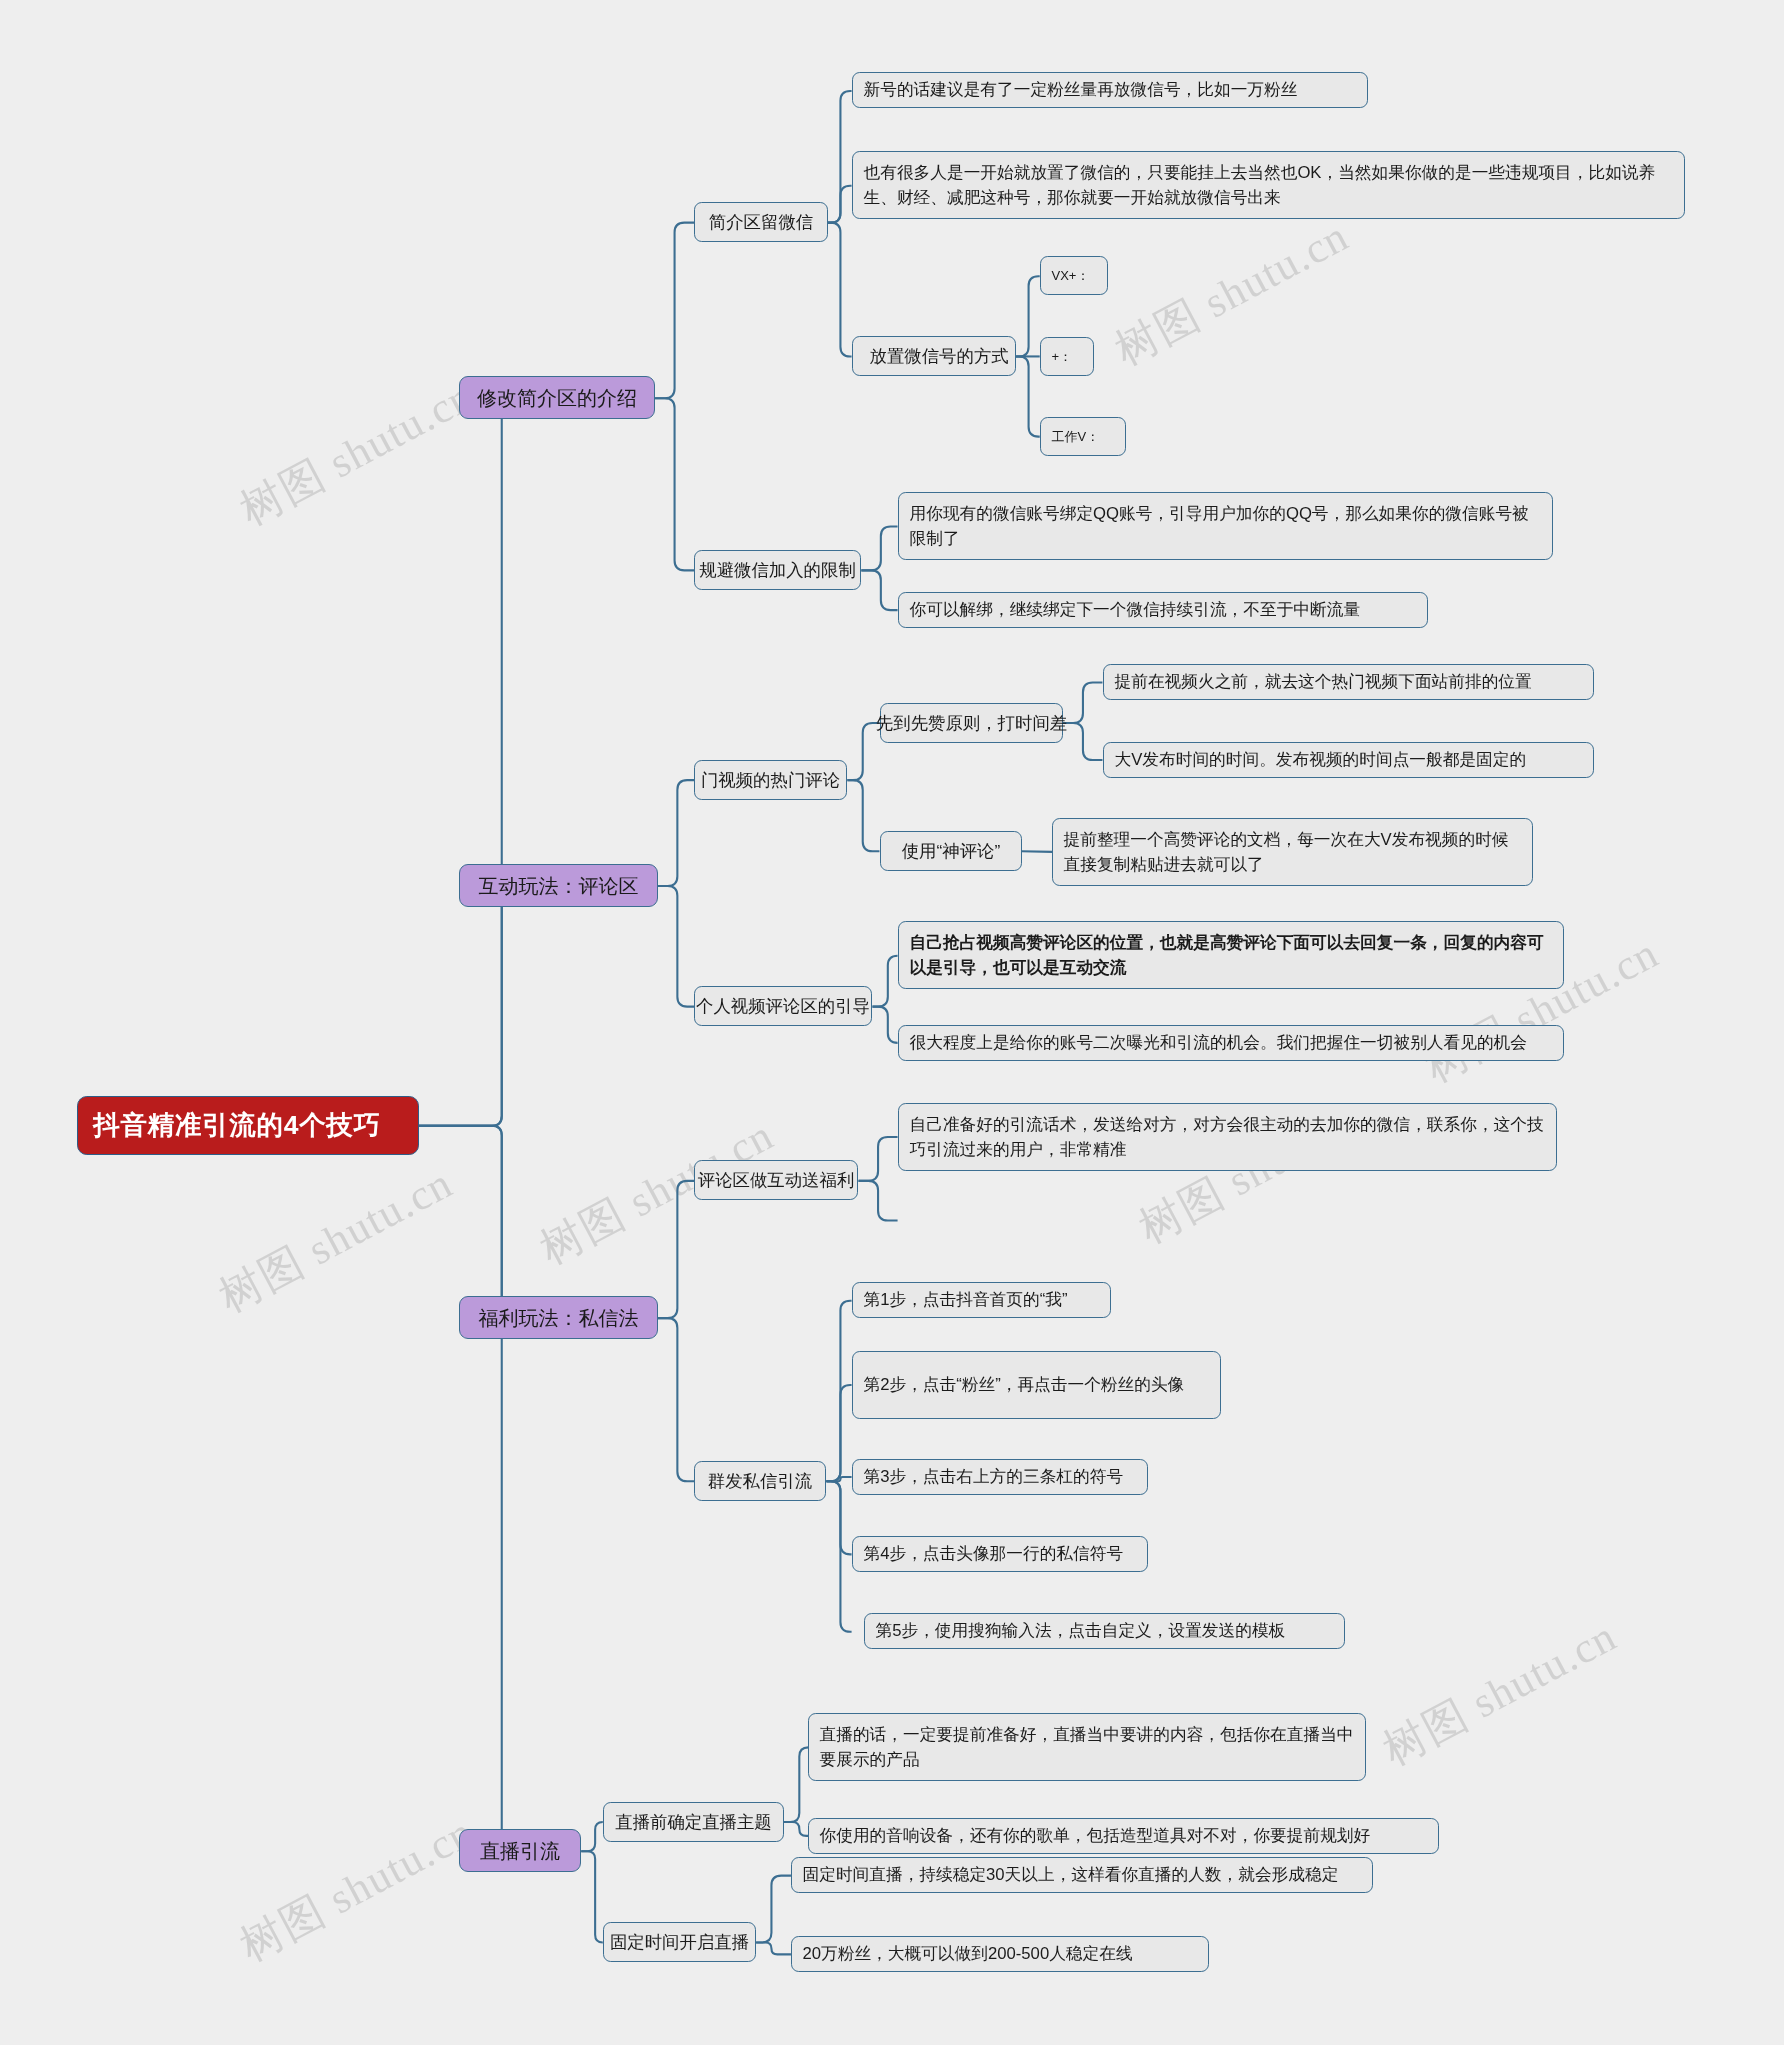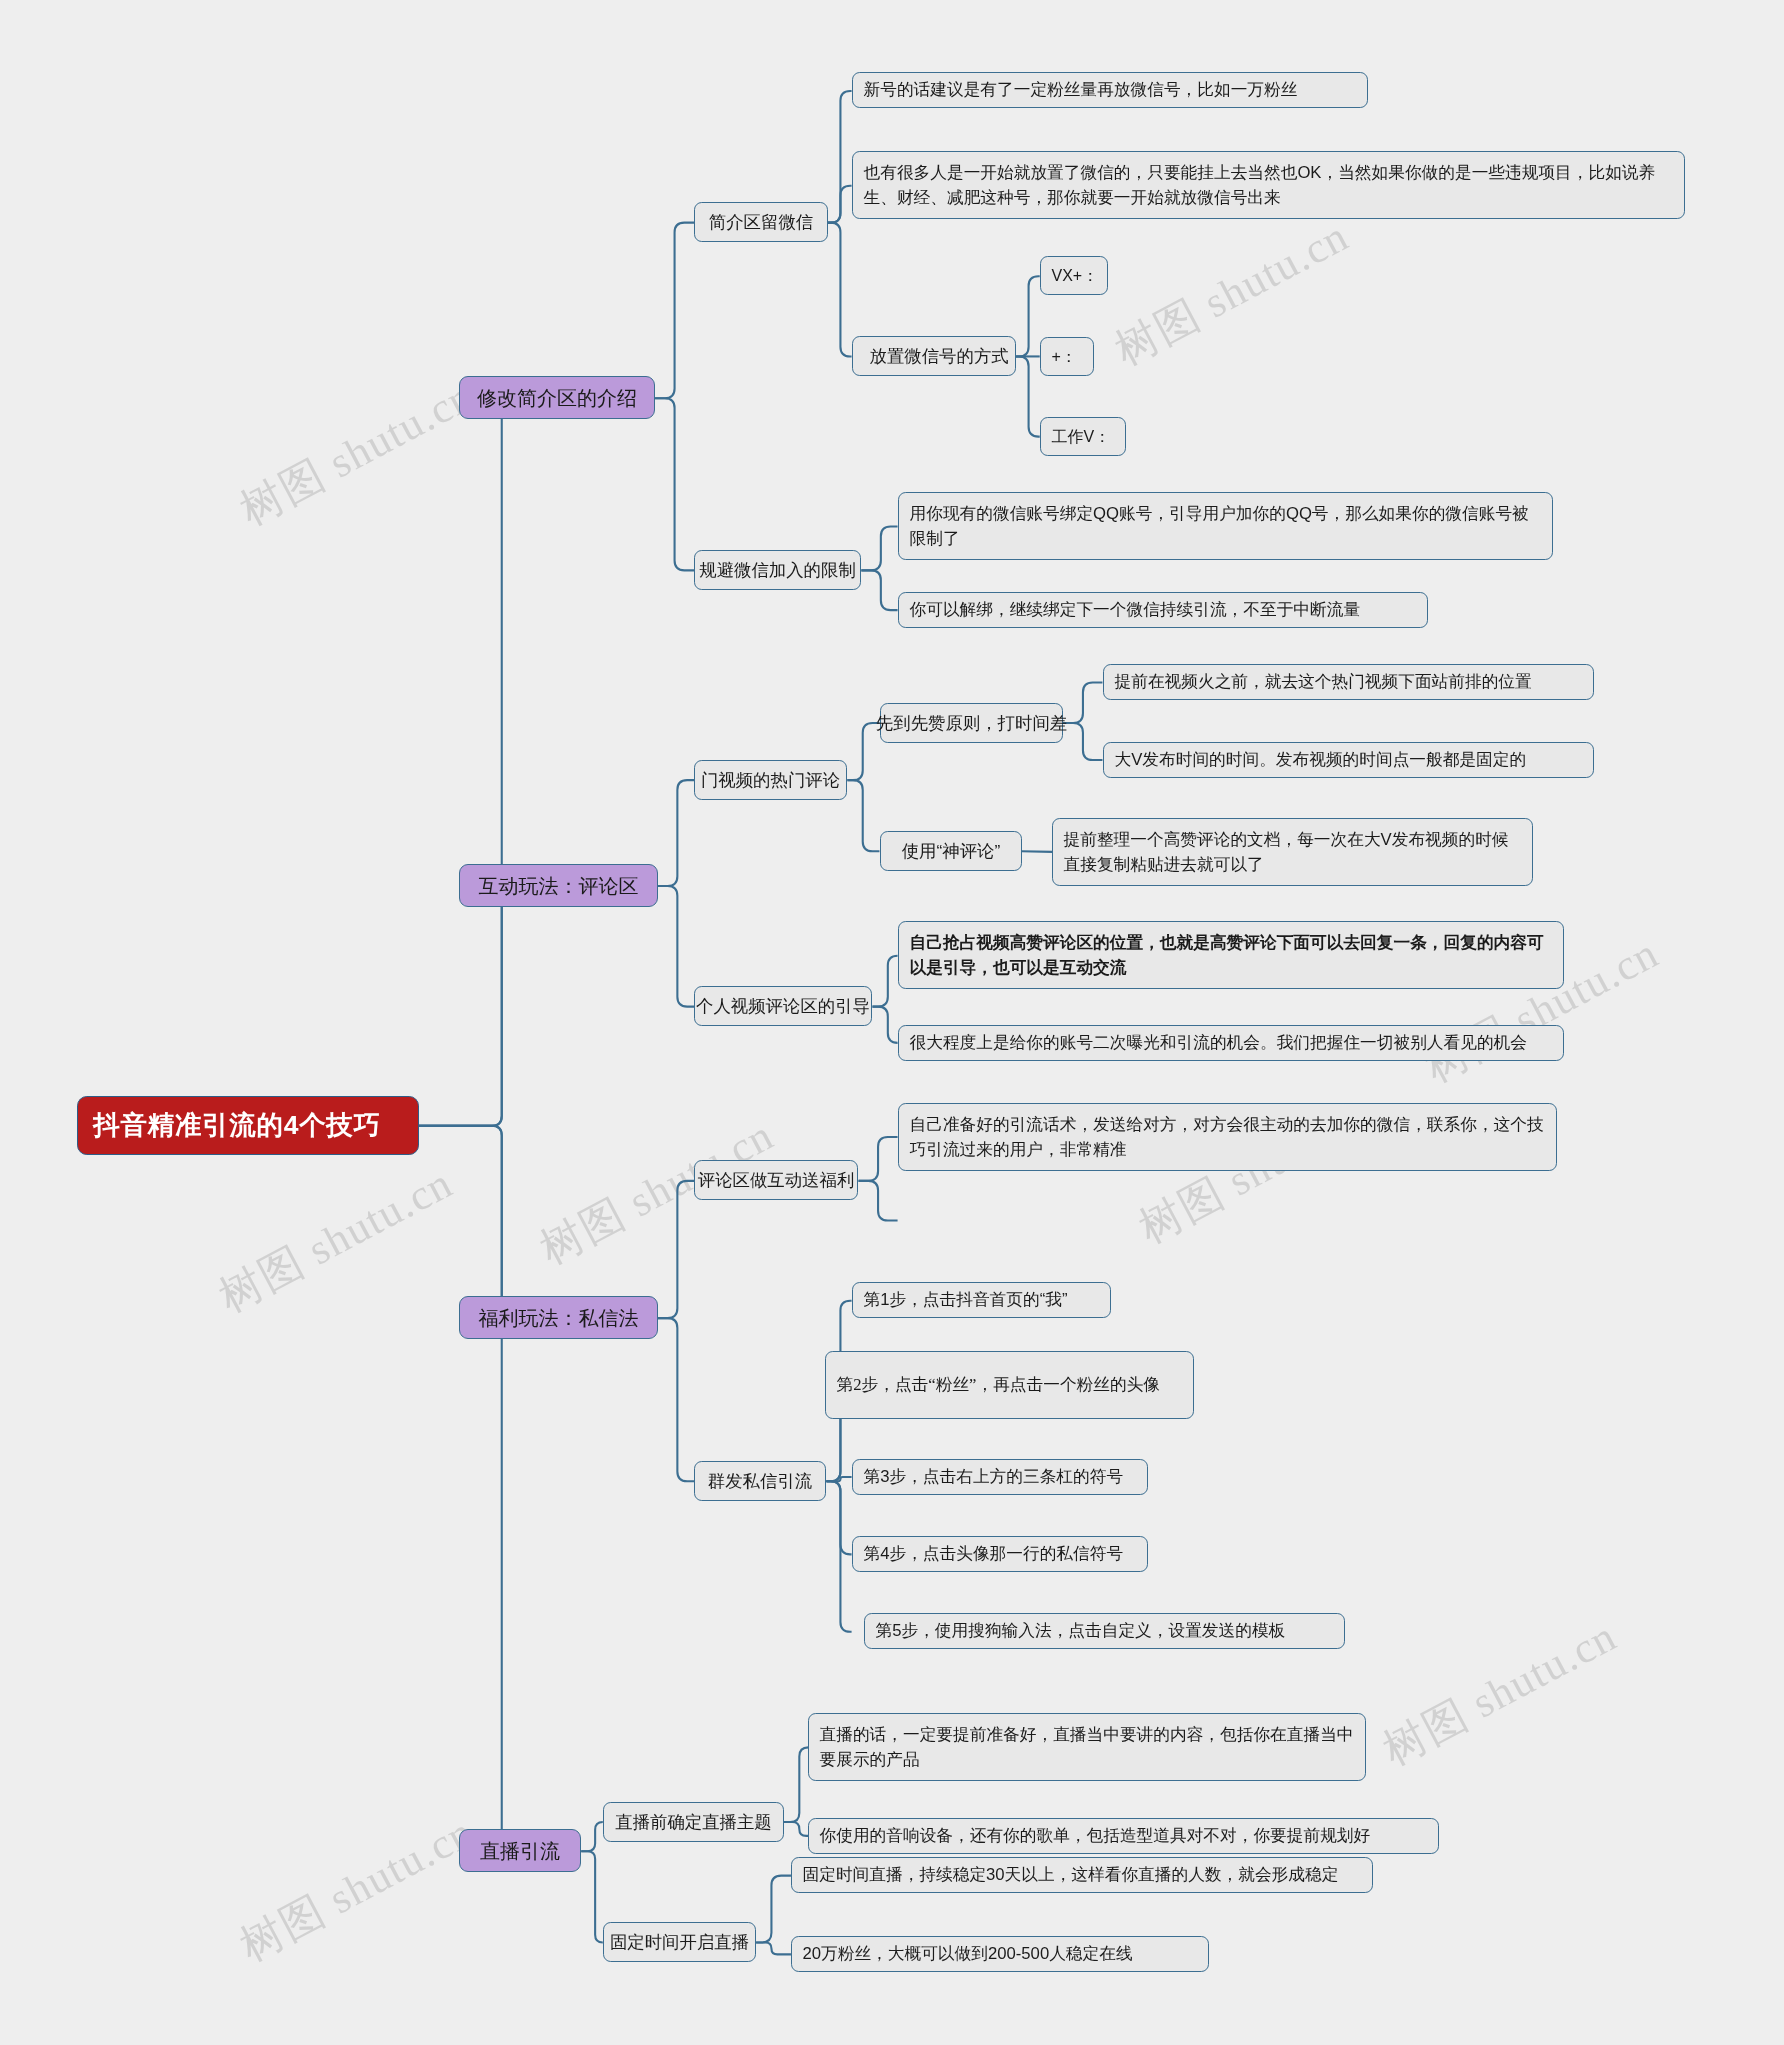--- a/index.html
+++ b/index.html
@@ -80,21 +80,21 @@
   .node.leaf{
     background:#e8e8e8;
     border-radius:7.7px;
     font-size:16.7px;
     padding:6.3px 10.5px;
     align-items:center;
   }
   .node.leaf .txt{display:block;}
   .node.tiny{
     justify-content:flex-start;
-    font-size:16px;
+    font-size:13px;
   }
 </style>
 </head>
 <body>
 
 <div id="watermarks">
     <div class="wm" style="left: 230px; top: 488px;">树图 shutu.cn</div>
     <div class="wm" style="left: 1105px; top: 328px;">树图 shutu.cn</div>
     <div class="wm" style="left: 530px; top: 1227px;">树图 shutu.cn</div>
     <div class="wm" style="left: 1415px; top: 1045px;">树图 shutu.cn</div>
@@ -222,21 +222,21 @@
     </div>
     <div class="node leaf" id="n-b2c0l0" style="left: 898px; top: 1103px; width: 659px; height: 68px;">
       <span class="txt">自己准备好的引流话术，发送给对方，对方会很主动的去加你的微信，联系你，这个技巧引流过来的用户，非常精准</span>
     </div>
     <div class="node lvl2" id="n-b2c1" style="left: 694px; top: 1461px; width: 132px; height: 40px;">
       <span class="txt">群发私信引流</span>
     </div>
     <div class="node leaf" id="n-b2c1l0" style="left: 852px; top: 1282px; width: 259px; height: 36px;">
       <span class="txt">第1步，点击抖音首页的“我”</span>
     </div>
-    <div class="node leaf" id="n-b2c1l1" style="left: 825px; top: 1351px; width: 369px; height: 68px; font-family: Liberation Serif, serif;">
+    <div class="node leaf" id="n-b2c1l1" style="left: 852px; top: 1351px; width: 369px; height: 68px;">
       <span class="txt">第2步，点击“粉丝”，再点击一个粉丝的头像</span>
     </div>
     <div class="node leaf" id="n-b2c1l2" style="left: 852px; top: 1459px; width: 296px; height: 36px;">
       <span class="txt">第3步，点击右上方的三条杠的符号</span>
     </div>
     <div class="node leaf" id="n-b2c1l3" style="left: 852px; top: 1536px; width: 296px; height: 36px;">
       <span class="txt">第4步，点击头像那一行的私信符号</span>
     </div>
     <div class="node leaf" id="n-b2c1l4" style="left: 852px; top: 1613px; width: 481px; height: 36px; margin-left: 12px;">
       <span class="txt">第5步，使用搜狗输入法，点击自定义，设置发送的模板</span>

